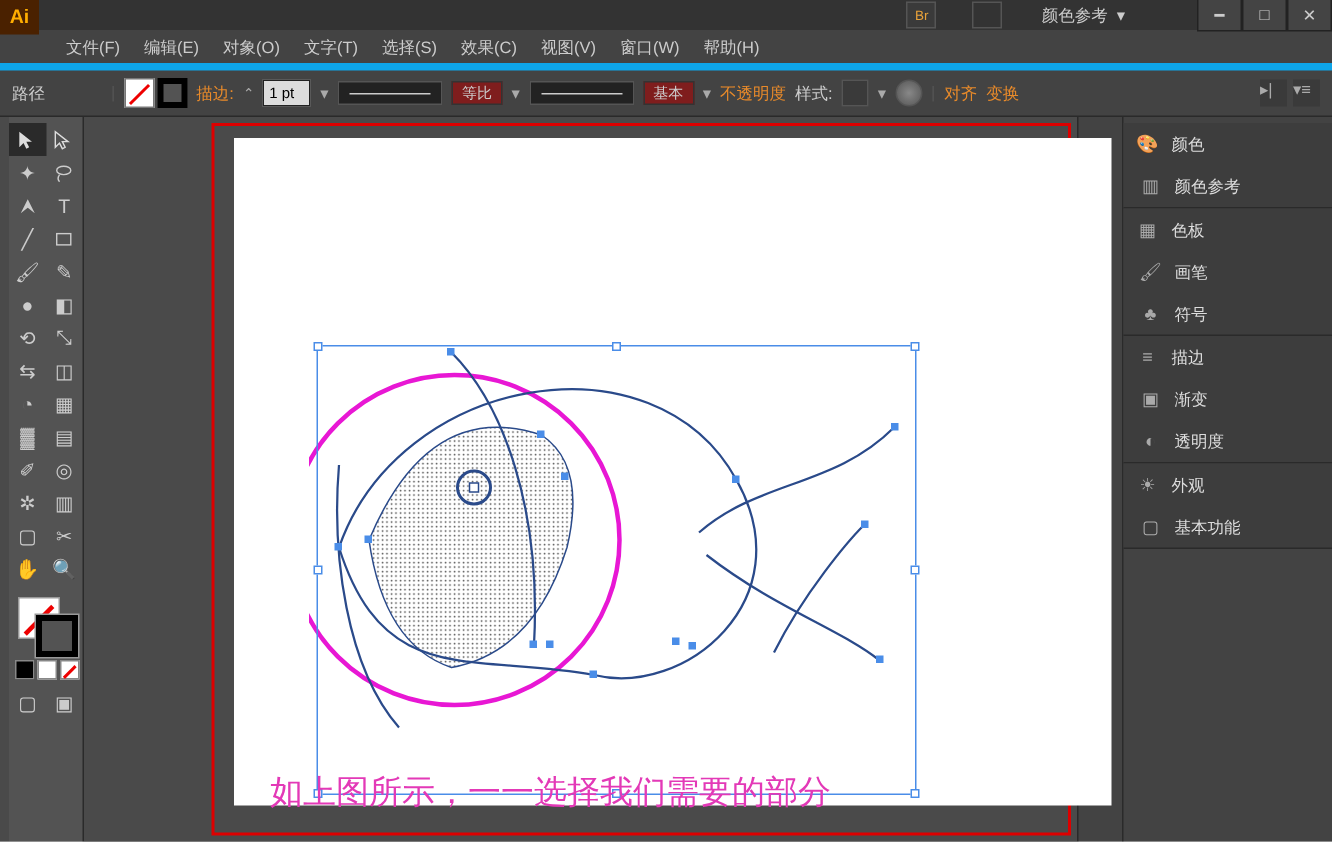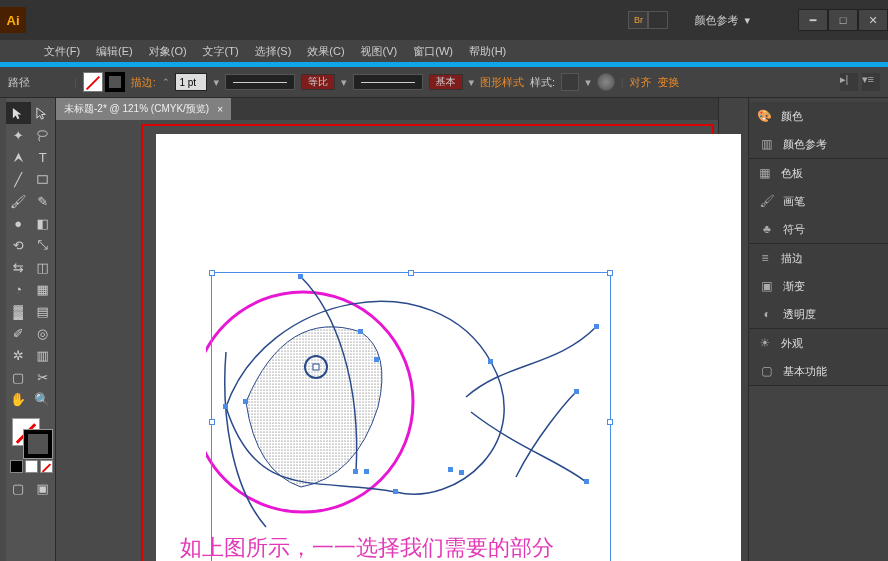--- a/index.html
+++ b/index.html
@@ -1,20 +1,20 @@
 <!DOCTYPE html>
 <html><head>
 <meta charset="utf-8">
 <style>
 * { margin: 0; padding: 0; box-sizing: border-box; font-family: "Microsoft YaHei", Arial, sans-serif; -webkit-user-select: none; }
 body { width: 888px; height: 561px; background: #4a4a4a; overflow: hidden; }
-.titlebar { height: 40px; background: #333; display: flex; align-items: center; }
+.titlebar { height: 20px; background: #333; display: flex; align-items: center; }
 .app-icon { width: 26px; height: 26px; background: #4a2100; display: flex; align-items: center; justify-content: center; color: #ffae00; font-weight: bold; font-size: 13px; }
 .titlebar-spacer { flex: 1; }
-.titlebar-icons { display: flex; gap: 0; padding: 0 8px; }
+.titlebar-icons { display: flex; gap: 24px; padding: 0 8px; }
 .tb-icon { width: 20px; height: 18px; border: 1px solid #555; background: #333; }
 .winctrl { display: flex; margin-left: 30px; }
 .winbtn { width: 30px; height: 22px; background: #444; border: 1px solid #222; display: flex; align-items: center; justify-content: center; color: #ccc; font-size: 11px; }
 .preset { color: #ccc; font-size: 11px; padding: 0 18px; display: flex; align-items: center; gap: 6px; }
 .menubar { height: 22px; background: #434343; display: flex; align-items: center; color: #ccc; font-size: 11px; padding-left: 36px; }
 .menu-item { padding: 0 8px; cursor: pointer; }
 .optbar { height: 36px; background: #434343; border-top: 5px solid #0ea5e9; border-bottom: 1px solid #2a2a2a; display: flex; align-items: center; padding: 0 8px; color: #aaa; font-size: 11px; gap: 6px; }
 .opt-label { color: #ccc; }
 .opt-warn { color: #e88a2a; }
 .swatch-pair { display: flex; gap: 2px; }
@@ -105,21 +105,21 @@
   <span class="opt-warn">描边:</span>
   <span style="color:#aaa;font-size:9px;">⌃</span>
   <input class="pt-input" value="1 pt" style="">
   <span style="color:#aaa;">▾</span>
   <div class="line-prev"></div>
   <div class="dd">等比</div>
   <span style="color:#aaa;">▾</span>
   <div class="line-prev"></div>
   <div class="dd">基本</div>
   <span style="color:#aaa;">▾</span>
-  <span class="opt-warn">图形样式</span>
+  <span class="opt-warn">不透明度</span>
   <span class="opt-label">样式:</span>
   <div class="ic"></div>
   <span style="color:#aaa;">▾</span>
   <div class="ic" style="border-radius:50%;background:radial-gradient(#888,#555);"></div>
   <span style="color:#555">|</span>
   <span class="opt-warn">对齐</span>
   <span class="opt-warn">变换</span>
   <div style="margin-left:auto;display:flex;gap:4px;">
     <div class="ic" style="border:none;">▸|</div>
     <div class="ic" style="border:none;">▾≡</div>
@@ -216,26 +216,20 @@
       <div class="mode-sw wht"></div>
       <div class="mode-sw nf"></div>
     </div>
     <div class="tool-row" style="margin-top:4px;">
         <div class="tool">▢</div>
         <div class="tool">▣</div>
       </div>
   </div>
 
   <div class="docwrap">
-    <div class="tabbar">
-      <div class="doctab">
-        <span>未标题-2* @ 121% (CMYK/预览)</span>
-        <span class="x">×</span>
-      </div>
-    </div>
     <div class="canvas-area">
       <div class="red-frame"></div>
       <div class="artboard"></div>
 
       <svg class="sel-artwork" viewBox="0 0 403 300">
         <defs>
           <pattern id="hatch" width="3" height="3" patternUnits="userSpaceOnUse">
             <rect width="3" height="3" fill="#fff"></rect>
               <circle cx="1" cy="1" r="0.6" fill="#555"></circle>
           </pattern>

